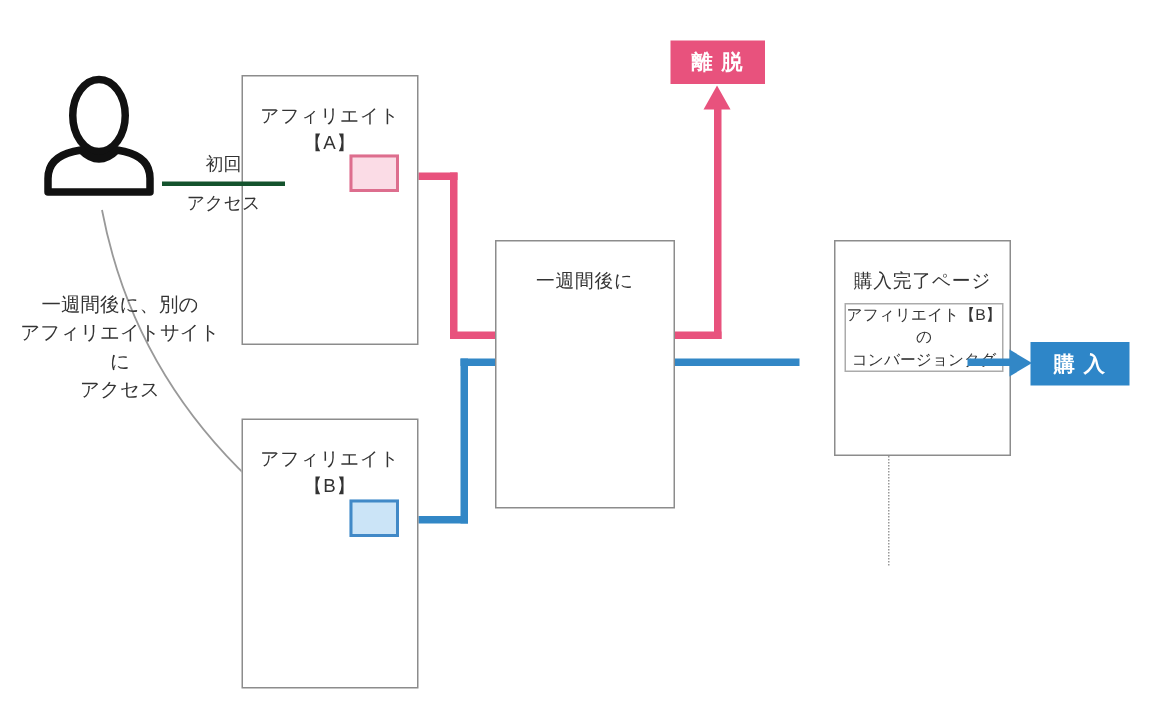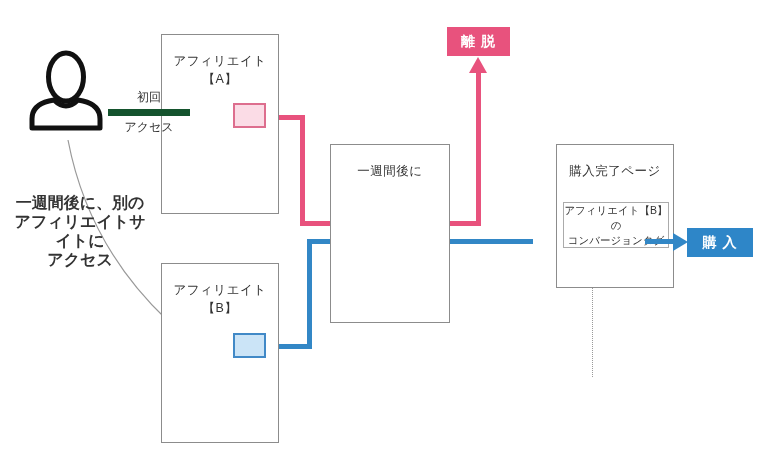--- a/index.html
+++ b/index.html
@@ -14,41 +14,41 @@
   .blue-line{position:absolute;background:#3287C6;z-index:1;}
   .blue-line.top{z-index:4;}
   .arrow-up{position:absolute;width:0;height:0;z-index:4;
     border-left:9px solid transparent;border-right:9px solid transparent;
     border-bottom:16px solid #E8527D;}
   .arrow-right{position:absolute;width:0;height:0;z-index:4;
     border-top:9px solid transparent;border-bottom:9px solid transparent;
     border-left:15px solid #3287C6;}
   
   .big-box{position:absolute;background:#fff;border:1px solid #8C8C8C;z-index:2;
-    box-sizing:border-box;}
+    box-sizing:border-box;margin-top:16px;}
   .big-box .title{margin-top:17px;text-align:center;font-size:12.5px;line-height:18px;
     white-space:pre-line;letter-spacing:.5px;color:#333;}
   .conv-box{position:absolute;background:#fff;border:1px solid #ABABAB;z-index:3;
     box-sizing:border-box;display:flex;align-items:center;justify-content:center;
     text-align:center;font-size:10.5px;line-height:15px;white-space:pre-line;color:#333;margin-left:24px;}
   .tag{position:absolute;z-index:3;box-sizing:border-box;}
   .tag.pink{background:#FBDCE6;border:2px solid #DD6E8E;}
   .tag.blue{background:#CBE4F7;border:2px solid #4189C7;}
   
   .badge{position:absolute;z-index:5;display:flex;align-items:center;justify-content:center;
     color:#fff;font-weight:bold;font-size:14px;letter-spacing:1px;}
   .badge.exit{background:#E8527D;}
   .badge.purchase{background:#2E86C8;}
   
   .first-access{position:absolute;left:108px;top:89px;width:82px;text-align:center;
     font-size:12px;z-index:3;color:#333;}
-  .first-access .top{display:block;padding-bottom:3px;border-bottom:7px solid #14532d;}
+  .first-access .top{display:block;padding-bottom:3px;border-bottom:3px solid #14532d;margin-top:12px;}
   .first-access .bottom{display:block;padding-top:3px;}
   .week-note{position:absolute;left:8px;top:193px;width:144px;text-align:center;
-    font-size:16px;line-height:19px;white-space:pre-line;z-index:3;color:#333;font-weight:bold;}
+    font-size:13px;line-height:19px;white-space:pre-line;z-index:3;color:#333;}
   .dotted{position:absolute;left:592px;top:249px;height:128px;width:0;
     border-left:1px dotted #999;z-index:1;}
   .bottom-note{position:absolute;left:318px;top:374px;width:462px;text-align:center;
     font-size:16px;line-height:24px;white-space:pre-line;color:#3A3A3A;z-index:3;
     font-weight:500;letter-spacing:.2px;}
 </style>
 </head>
 <body>
 
 <div class="canvas">

